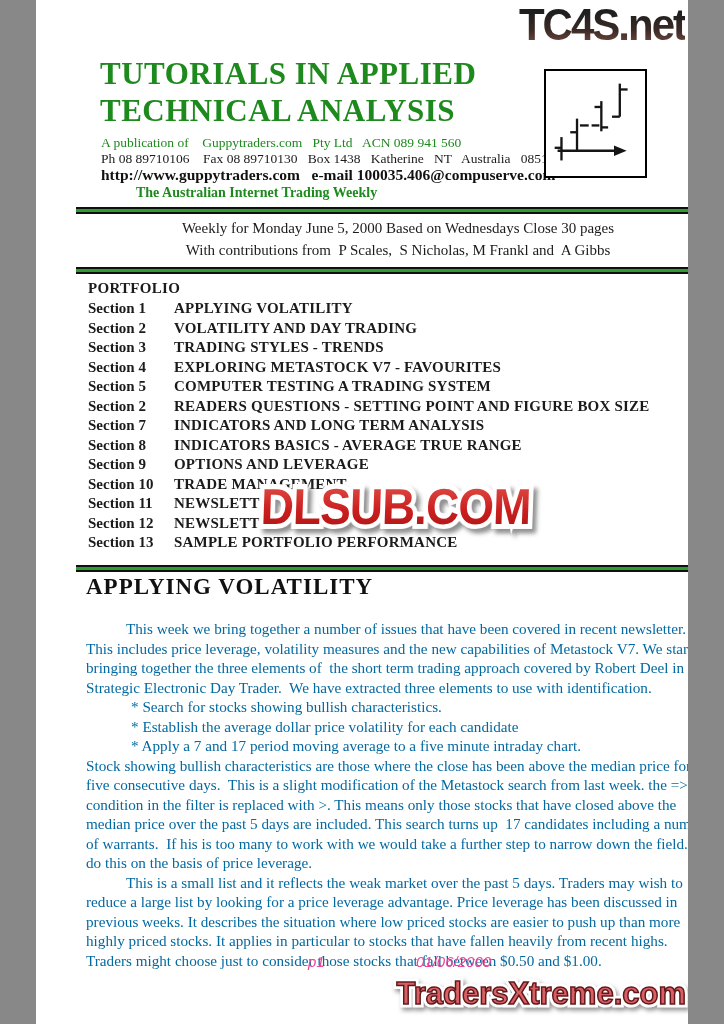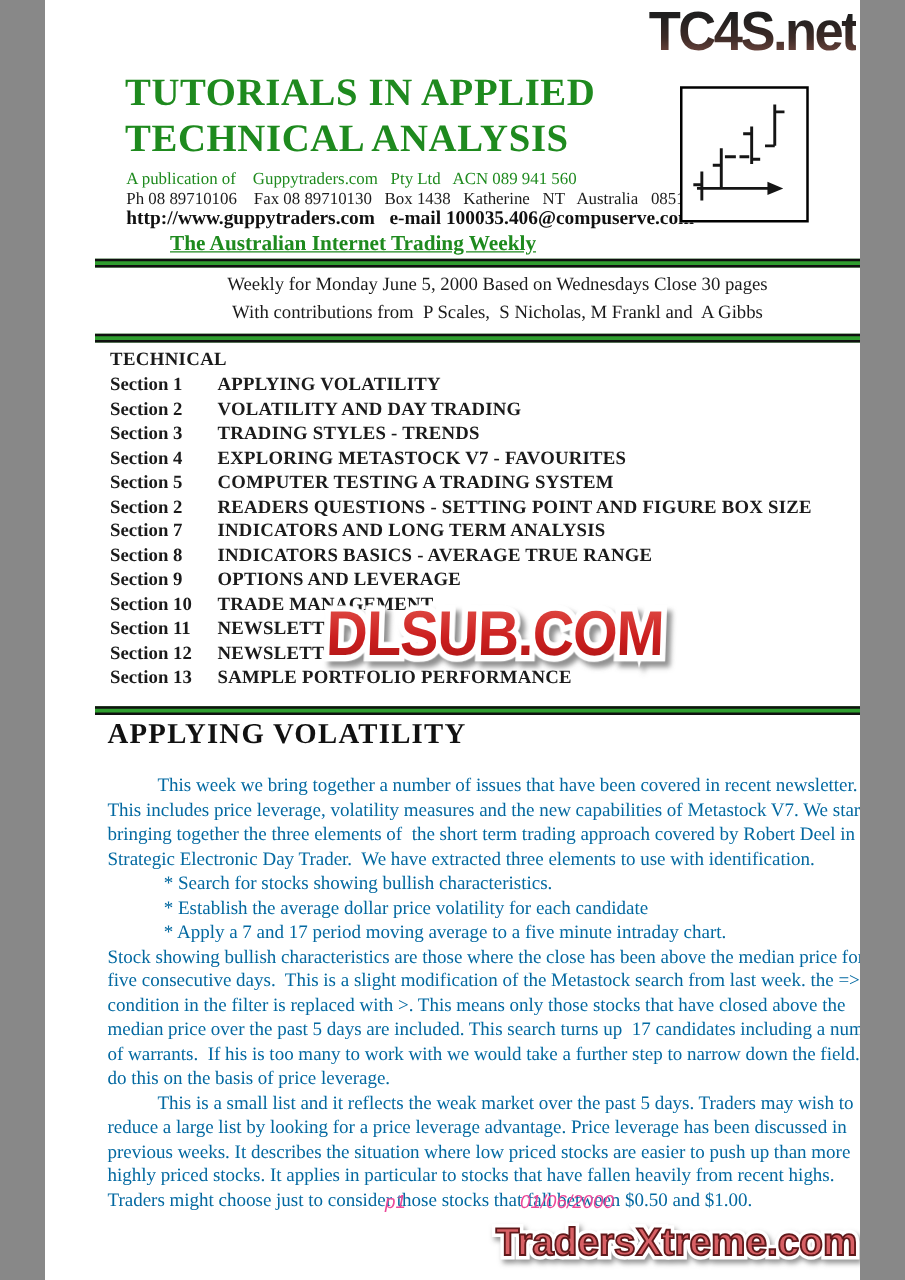--- a/index.html
+++ b/index.html
@@ -29,22 +29,22 @@
   .contact-line {
     position:absolute; left:65px; top:151px;
     font-size:13.5px; color:#1b1b1b; white-space:pre;
   }
   .web-line {
     position:absolute; left:65px; top:166px;
     font-size:15.5px; font-weight:bold; color:#111; white-space:pre;
   }
   .tagline {
     position:absolute; left:100px; top:185px;
-    font-size:17px; font-weight:bold;
-    color:var(--color-green, #1e8a1e); white-space:pre;text-decoration:underline;
+    font-size:14px; font-weight:bold;
+    color:var(--color-green, #1e8a1e); white-space:pre;
   }
   .logo-box {
     position:absolute; left:508px; top:69px;
     width:103px; height:109px;
     border:2.5px solid #000; background:#fff;
   }
   .logo-box svg { width:100%; height:100%; display:block; }
 
   
   .rule {
@@ -178,21 +178,21 @@
     </svg>
   </div>
 
   <div class="rule rule-1"></div>
 
   <div class="issue-line issue-weekly">Weekly for Monday June 5, 2000 Based on Wednesdays Close 30 pages</div>
   <div class="issue-line issue-contrib">With contributions from  P Scales,  S Nicholas, M Frankl and  A Gibbs</div>
 
   <div class="rule rule-2"></div>
 
-  <div class="contents-heading">TECHNICAL</div>
+  <div class="contents-heading">PORTFOLIO</div>
   <div class="contents-list">
       <div class="toc-row"><span class="toc-label">Section 1</span><span class="toc-title">APPLYING VOLATILITY</span></div>
       <div class="toc-row"><span class="toc-label">Section 2</span><span class="toc-title">VOLATILITY AND DAY TRADING</span></div>
       <div class="toc-row"><span class="toc-label">Section 3</span><span class="toc-title">TRADING STYLES - TRENDS</span></div>
       <div class="toc-row"><span class="toc-label">Section 4</span><span class="toc-title">EXPLORING METASTOCK V7 - FAVOURITES</span></div>
       <div class="toc-row"><span class="toc-label">Section 5</span><span class="toc-title">COMPUTER TESTING A TRADING SYSTEM</span></div>
       <div class="toc-row"><span class="toc-label">Section 2</span><span class="toc-title">READERS QUESTIONS - SETTING POINT AND FIGURE BOX SIZE</span></div>
       <div class="toc-row"><span class="toc-label">Section 7</span><span class="toc-title">INDICATORS AND LONG TERM ANALYSIS</span></div>
       <div class="toc-row"><span class="toc-label">Section 8</span><span class="toc-title">INDICATORS BASICS - AVERAGE TRUE RANGE</span></div>
       <div class="toc-row"><span class="toc-label">Section 9</span><span class="toc-title">OPTIONS AND LEVERAGE</span></div>

